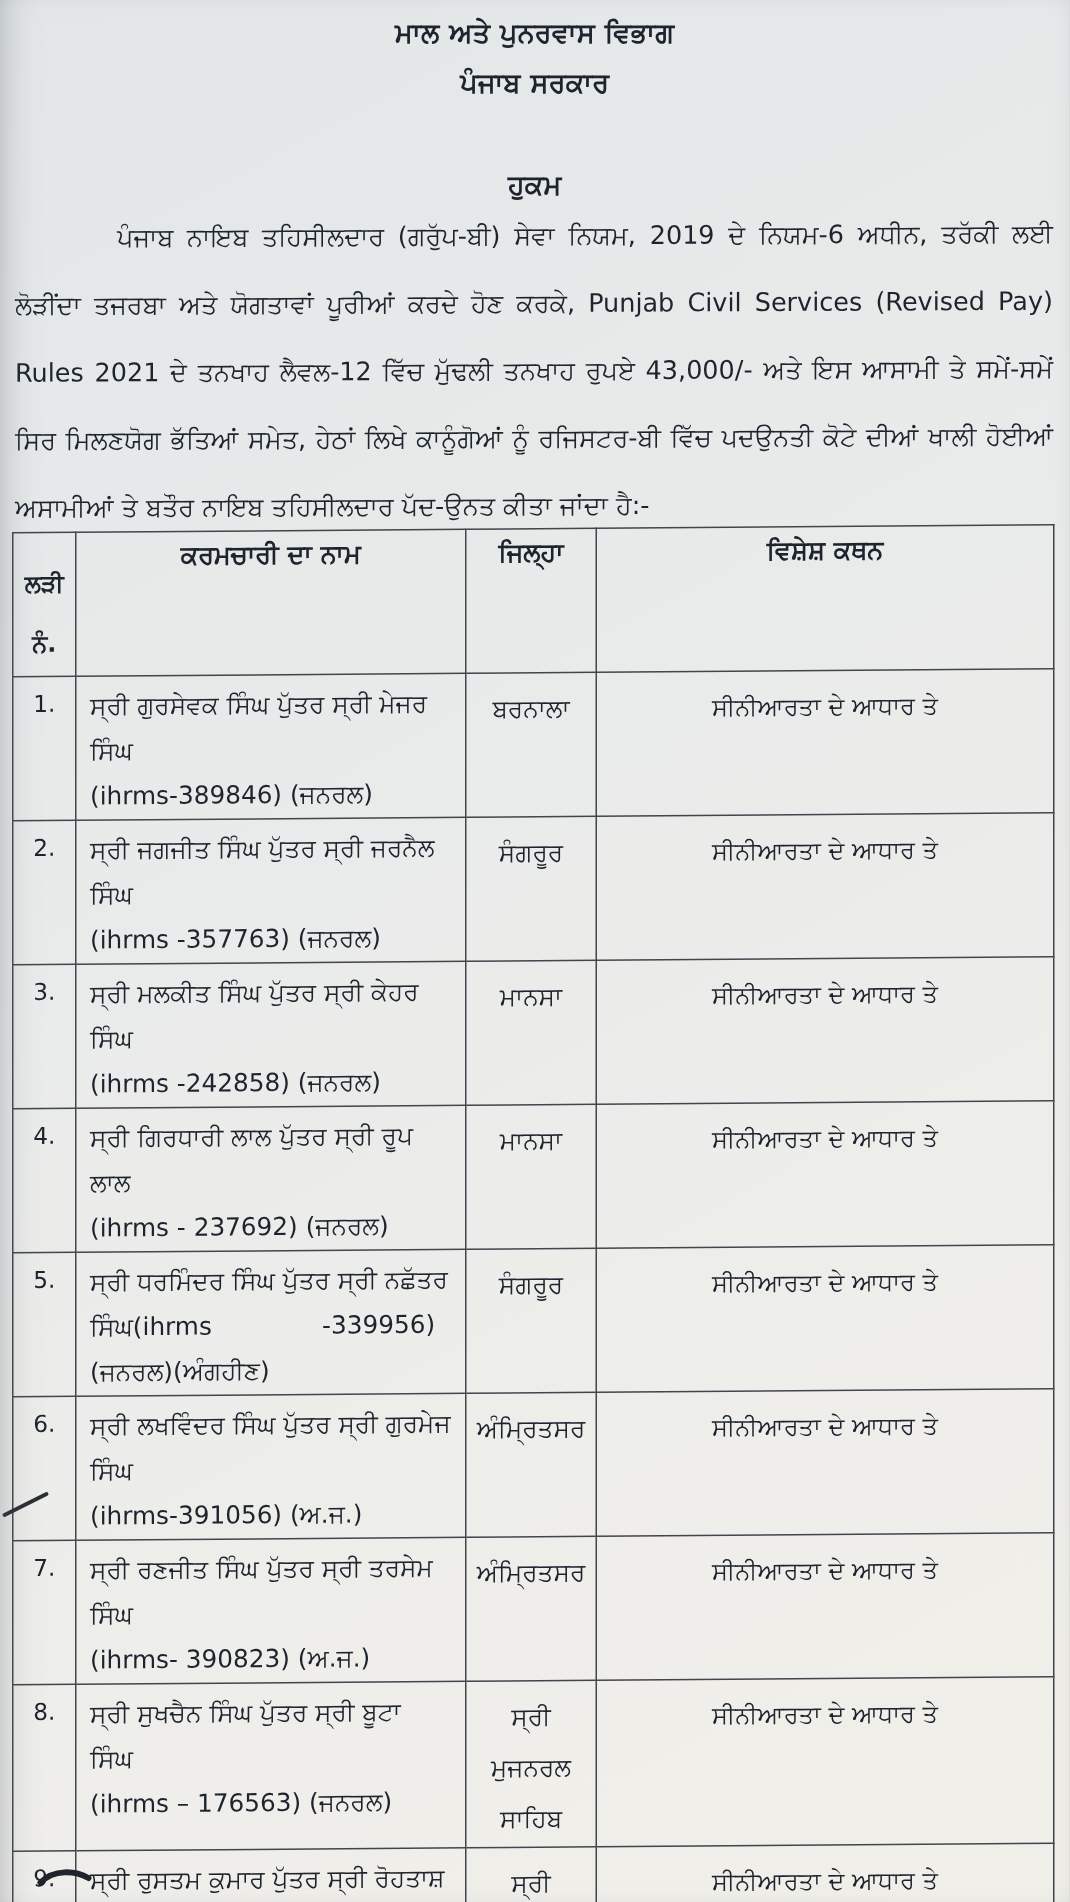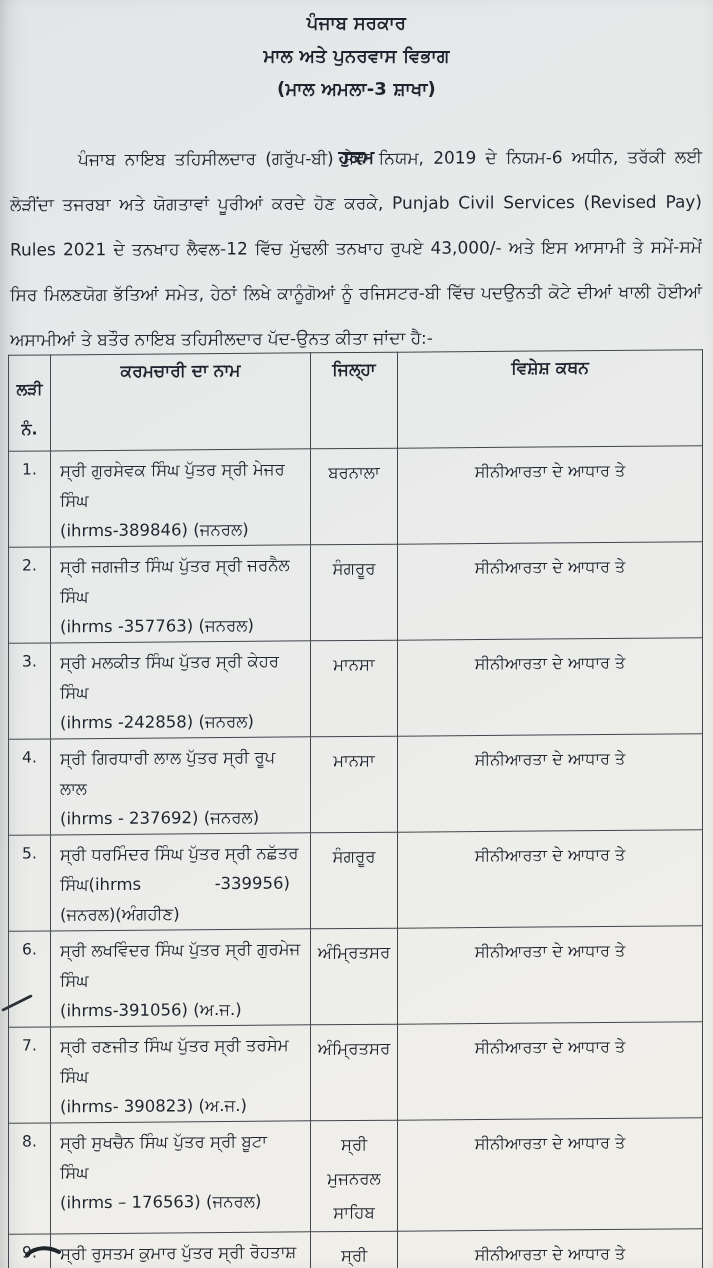--- a/index.html
+++ b/index.html
@@ -55,23 +55,22 @@
   tr.r-std{height:62px;}
   tr.r-tall{height:95px;}
   svg.pen-marks{position:absolute;inset:0;pointer-events:none;}
 </style>
 </head>
 <body>
 
 <div class="page">
 
   <header class="doc-header">
+    <div class="h-line">ਮਾਲ ਅਤੇ ਪੁਨਰਵਾਸ ਵਿਭਾਗ</div>
     <div class="h-line">ਪੰਜਾਬ ਸਰਕਾਰ</div>
-    <div class="h-line">ਮਾਲ ਅਤੇ ਪੁਨਰਵਾਸ ਵਿਭਾਗ</div>
-    <div class="h-line">(ਮਾਲ ਅਮਲਾ-3 ਸ਼ਾਖਾ)</div>
     <div class="order-heading">ਹੁਕਮ</div>
   </header>
 
   <p class="body-para">ਪੰਜਾਬ ਨਾਇਬ ਤਹਿਸੀਲਦਾਰ (ਗਰੁੱਪ-ਬੀ) ਸੇਵਾ ਨਿਯਮ, 2019 ਦੇ ਨਿਯਮ-6 ਅਧੀਨ, ਤਰੱਕੀ ਲਈ ਲੋੜੀਂਦਾ ਤਜਰਬਾ ਅਤੇ ਯੋਗਤਾਵਾਂ ਪੂਰੀਆਂ ਕਰਦੇ ਹੋਣ ਕਰਕੇ, Punjab Civil Services (Revised Pay) Rules 2021 ਦੇ ਤਨਖਾਹ ਲੈਵਲ-12 ਵਿੱਚ ਮੁੱਢਲੀ ਤਨਖਾਹ ਰੁਪਏ 43,000/- ਅਤੇ ਇਸ ਆਸਾਮੀ ਤੇ ਸਮੇਂ-ਸਮੇਂ ਸਿਰ ਮਿਲਣਯੋਗ ਭੱਤਿਆਂ ਸਮੇਤ, ਹੇਠਾਂ ਲਿਖੇ ਕਾਨੂੰਗੋਆਂ ਨੂੰ ਰਜਿਸਟਰ-ਬੀ ਵਿੱਚ ਪਦਉਨਤੀ ਕੋਟੇ ਦੀਆਂ ਖਾਲੀ ਹੋਈਆਂ ਅਸਾਮੀਆਂ ਤੇ ਬਤੌਰ ਨਾਇਬ ਤਹਿਸੀਲਦਾਰ ਪੱਦ-ਉਨਤ ਕੀਤਾ ਜਾਂਦਾ ਹੈ:-</p>
 
   <table class="order-table">
     <colgroup>
       <col style="width:42px">
         <col style="width:260px">
         <col style="width:87px">

